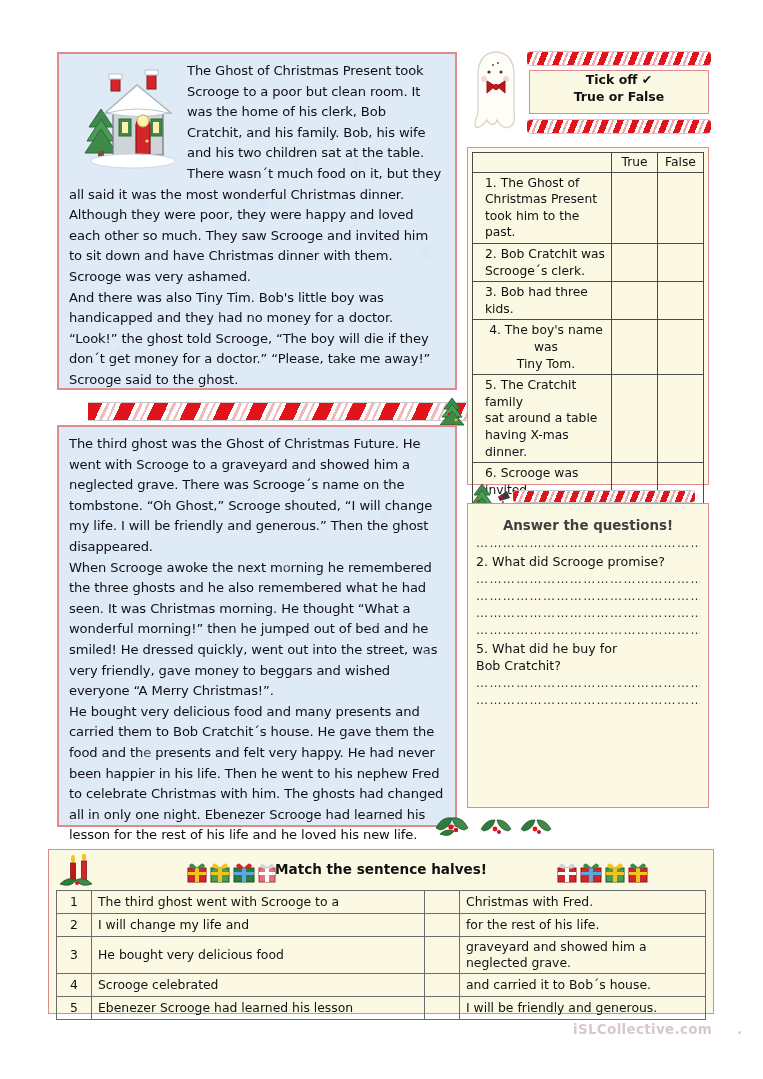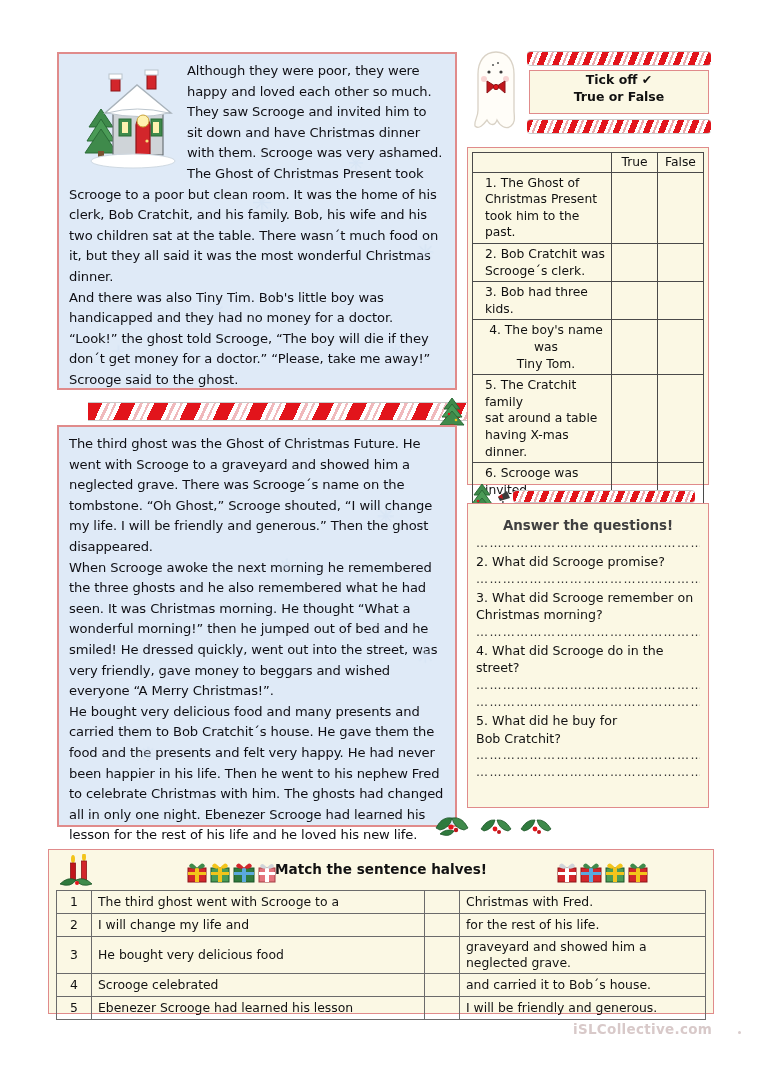--- a/index.html
+++ b/index.html
@@ -335,22 +335,22 @@
       <rect x="68" y="56" width="11" height="17" fill="#3f8a4b" stroke="#2a6b37" stroke-width="1"></rect>
       <rect x="70" y="59" width="6" height="11" fill="#fff2b0"></rect>
 
       <path d="M53 92 L53 62 a7 7 0 0 1 14 0 L67 92 Z" fill="#d3262b" stroke="#8d1418" stroke-width="1.2"></path>
       <circle cx="60" cy="58" r="6" fill="#fff2b0" stroke="#c9a23a" stroke-width="1"></circle>
       <circle cx="64" cy="78" r="1.6" fill="#f6e07a"></circle>
 
       <ellipse cx="50" cy="98" rx="42" ry="7" fill="#ffffff" stroke="#cfd9e2" stroke-width="1"></ellipse>
     </svg>
 
+    <p class="story-text first-par">The Ghost of Christmas Present took Scrooge to a poor but clean room. It was the home of his clerk, Bob Cratchit, and his family. Bob, his wife and his two children sat at the table. There wasn´t much food on it, but they all said it was the most wonderful Christmas dinner.</p>
     <p class="story-text">Although they were poor, they were happy and loved each other so much.  They saw Scrooge and invited him to sit down and have Christmas dinner with them. Scrooge was very ashamed.</p>
-    <p class="story-text first-par">The Ghost of Christmas Present took Scrooge to a poor but clean room. It was the home of his clerk, Bob Cratchit, and his family. Bob, his wife and his two children sat at the table. There wasn´t much food on it, but they all said it was the most wonderful Christmas dinner.</p>
     <p class="story-text">And there was also Tiny Tim. Bob's little boy was handicapped and they had no money for a doctor.  “Look!” the ghost told Scrooge, “The boy will die if they don´t get money for a doctor.” “Please, take me away!” Scrooge said to the ghost.</p>
   </div>
 
   <div class="candy-bar" id="divider1"></div>
   <svg id="tree-divider" viewBox="0 0 30 34">
     <polygon points="15,2 23,13 7,13" fill="#3f8a4b" stroke="#2a6b37" stroke-width="1"></polygon>
     <polygon points="15,8 25,21 5,21" fill="#4a9b56" stroke="#2a6b37" stroke-width="1"></polygon>
     <polygon points="15,15 27,29 3,29" fill="#3f8a4b" stroke="#2a6b37" stroke-width="1"></polygon>
     <rect x="13" y="28" width="4" height="5" fill="#7a5230"></rect>
     <circle cx="12" cy="18" r="1.3" fill="#e2141b"></circle>
@@ -490,25 +490,21 @@
     <polygon points="0,9 4,6 5,11" fill="#c1161c"></polygon>
   </svg>
   <div class="candy-bar thin" id="q-cane"></div>
 
   <div id="q-panel">
     <div class="q-title">Answer the questions!</div>
     <div id="q-body">
         <div class="dots">……………………………………………………………</div>
         <div class="q-item"> 2. What did Scrooge promise?</div>
         <div class="dots">……………………………………………………………</div>
-        <div class="q-item">3. What did Scrooge remember on
-    Christmas morning?</div>
         <div class="dots">……………………………………………………………</div>
-        <div class="q-item">4. What did Scrooge do in the
-     street?</div>
         <div class="dots">……………………………………………………………</div>
         <div class="dots">……………………………………………………………</div>
         <div class="q-item">5. What did he buy for
     Bob Cratchit?</div>
         <div class="dots">……………………………………………………………</div>
         <div class="dots">……………………………………………………………</div>
       </div>
   </div>
 
   <svg class="holly-abs" id="holly1" viewBox="0 0 40 28">

